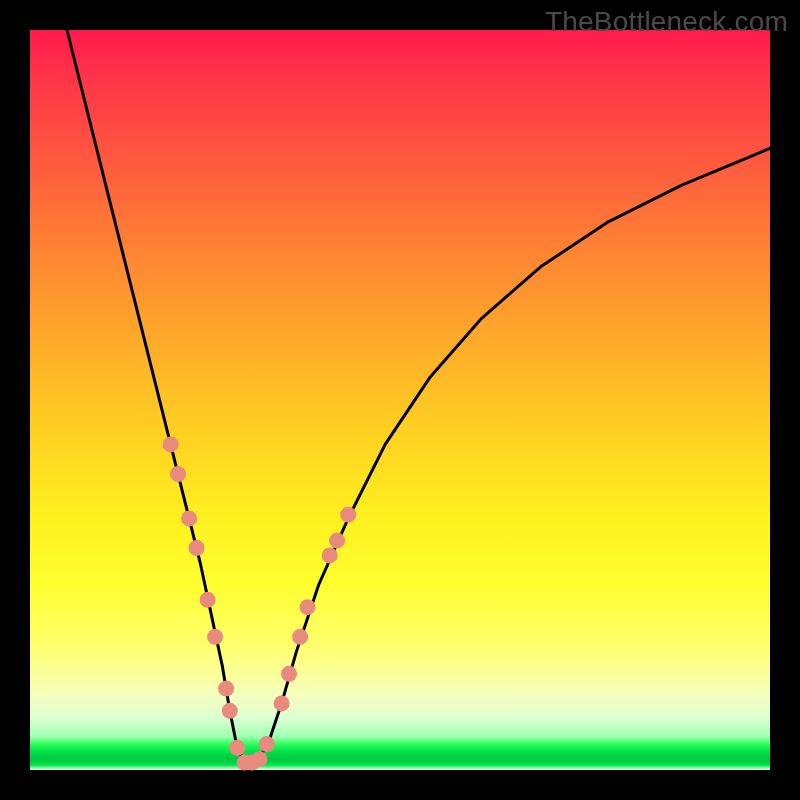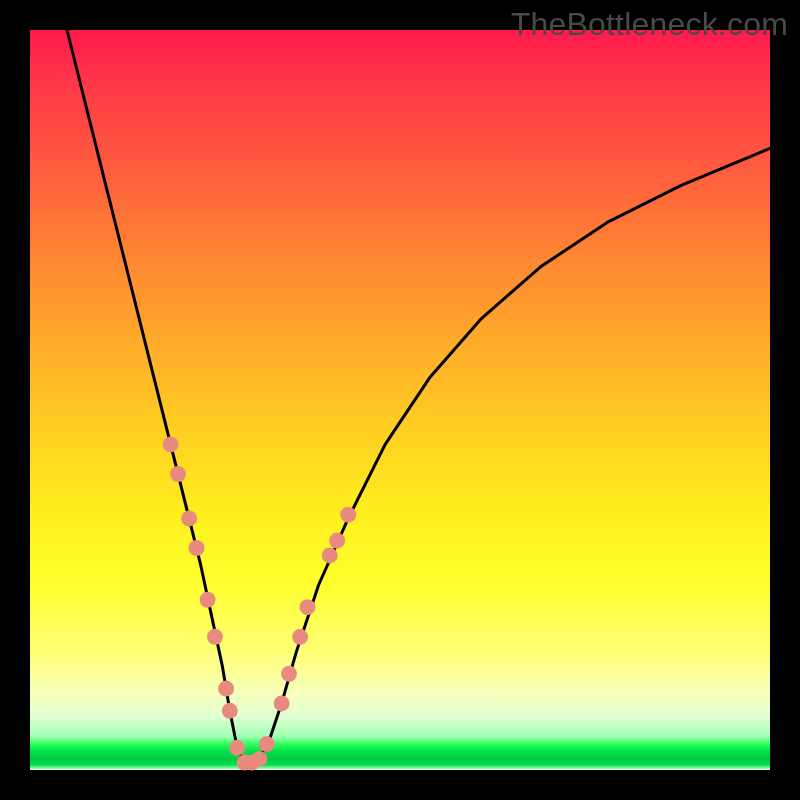--- a/index.html
+++ b/index.html
@@ -45,21 +45,21 @@
       #00c840 98.5%,
       #00e24a 99.3%,
       #e8ffe8 100%
     );
   }
   .watermark {
     position: absolute;
     top: 6px;
     right: 12px;
     color: #4a4a4a;
-    font-size: 32px;
+    font-size: 28px;
     font-weight: 500;
     letter-spacing: 0.2px;
     user-select: none;
   }
   svg.curve {
     position: absolute;
     left: 0;
     top: 0;
     width: 740px;
     height: 740px;

